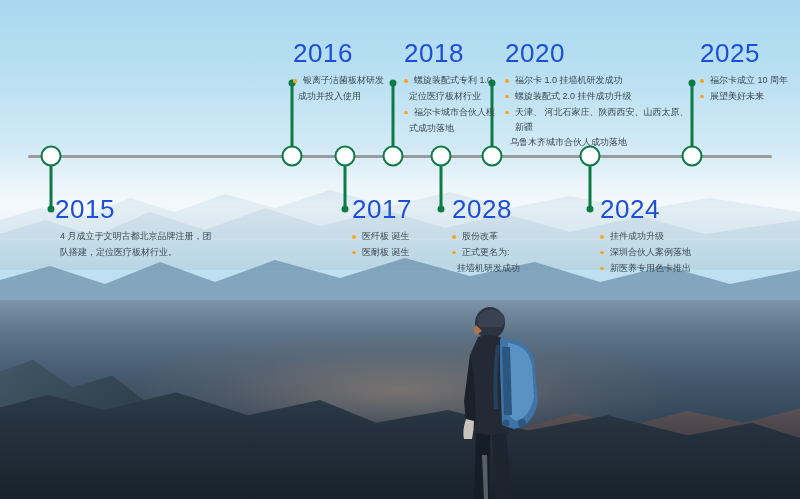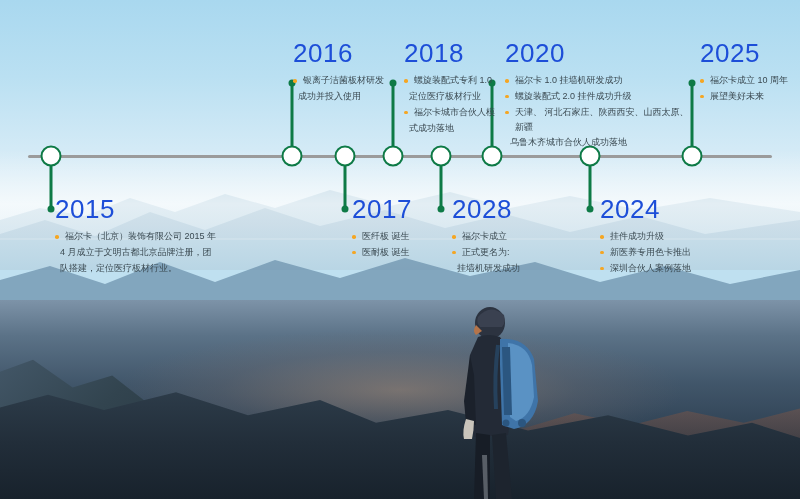--- a/index.html
+++ b/index.html
@@ -170,21 +170,20 @@
       <div class="tip" style="left: 590px; top: 209px;"></div>
       <div class="node" style="left: 590px;"></div>
       <div class="stem" style="left: 692px; top: 83px; height: 73px;"></div>
       <div class="tip" style="left: 692px; top: 83px;"></div>
       <div class="node" style="left: 692px;"></div>
     </div>
   <div id="timeline-entries">
       <div class="entry" style="left: 55px; top: 196px; width: 175px;">
         <div class="year">2015</div>
         <ul class="bullets">
-          <li>福尔卡（北京）装饰有限公司 2015 年</li>
           <li class="cont">4 月成立于文明古都北京品牌注册，团</li>
           <li class="cont">队搭建，定位医疗板材行业。</li>
         </ul>
       </div>
       <div class="entry" style="left: 293px; top: 40px; width: 105px;">
         <div class="year">2016</div>
         <ul class="bullets">
           <li>银离子洁菌板材研发</li>
           <li class="cont">成功并投入使用</li>
         </ul>
@@ -201,40 +200,40 @@
         <ul class="bullets">
           <li>螺旋装配式专利 1.0</li>
           <li class="cont">定位医疗板材行业</li>
           <li>福尔卡城市合伙人模</li>
           <li class="cont">式成功落地</li>
         </ul>
       </div>
       <div class="entry" style="left: 452px; top: 196px; width: 110px;">
         <div class="year">2028</div>
         <ul class="bullets">
-          <li>福尔卡成立</li>
+          <li>股份改革</li>
           <li>正式更名为:</li>
           <li class="cont">挂墙机研发成功</li>
         </ul>
       </div>
       <div class="entry" style="left: 505px; top: 40px; width: 185px;">
         <div class="year">2020</div>
         <ul class="bullets">
           <li>福尔卡 1.0 挂墙机研发成功</li>
           <li>螺旋装配式 2.0 挂件成功升级</li>
           <li>天津、 河北石家庄、陕西西安、山西太原、新疆</li>
           <li class="cont">乌鲁木齐城市合伙人成功落地</li>
         </ul>
       </div>
       <div class="entry" style="left: 600px; top: 196px; width: 130px;">
         <div class="year">2024</div>
         <ul class="bullets">
           <li>挂件成功升级</li>
+          <li>深圳合伙人案例落地</li>
           <li>新医养专用色卡推出</li>
-          <li>深圳合伙人案例落地</li>
         </ul>
       </div>
       <div class="entry" style="left: 700px; top: 40px; width: 100px;">
         <div class="year">2025</div>
         <ul class="bullets">
           <li>福尔卡成立 10 周年</li>
           <li>展望美好未来</li>
         </ul>
       </div>
     </div>

